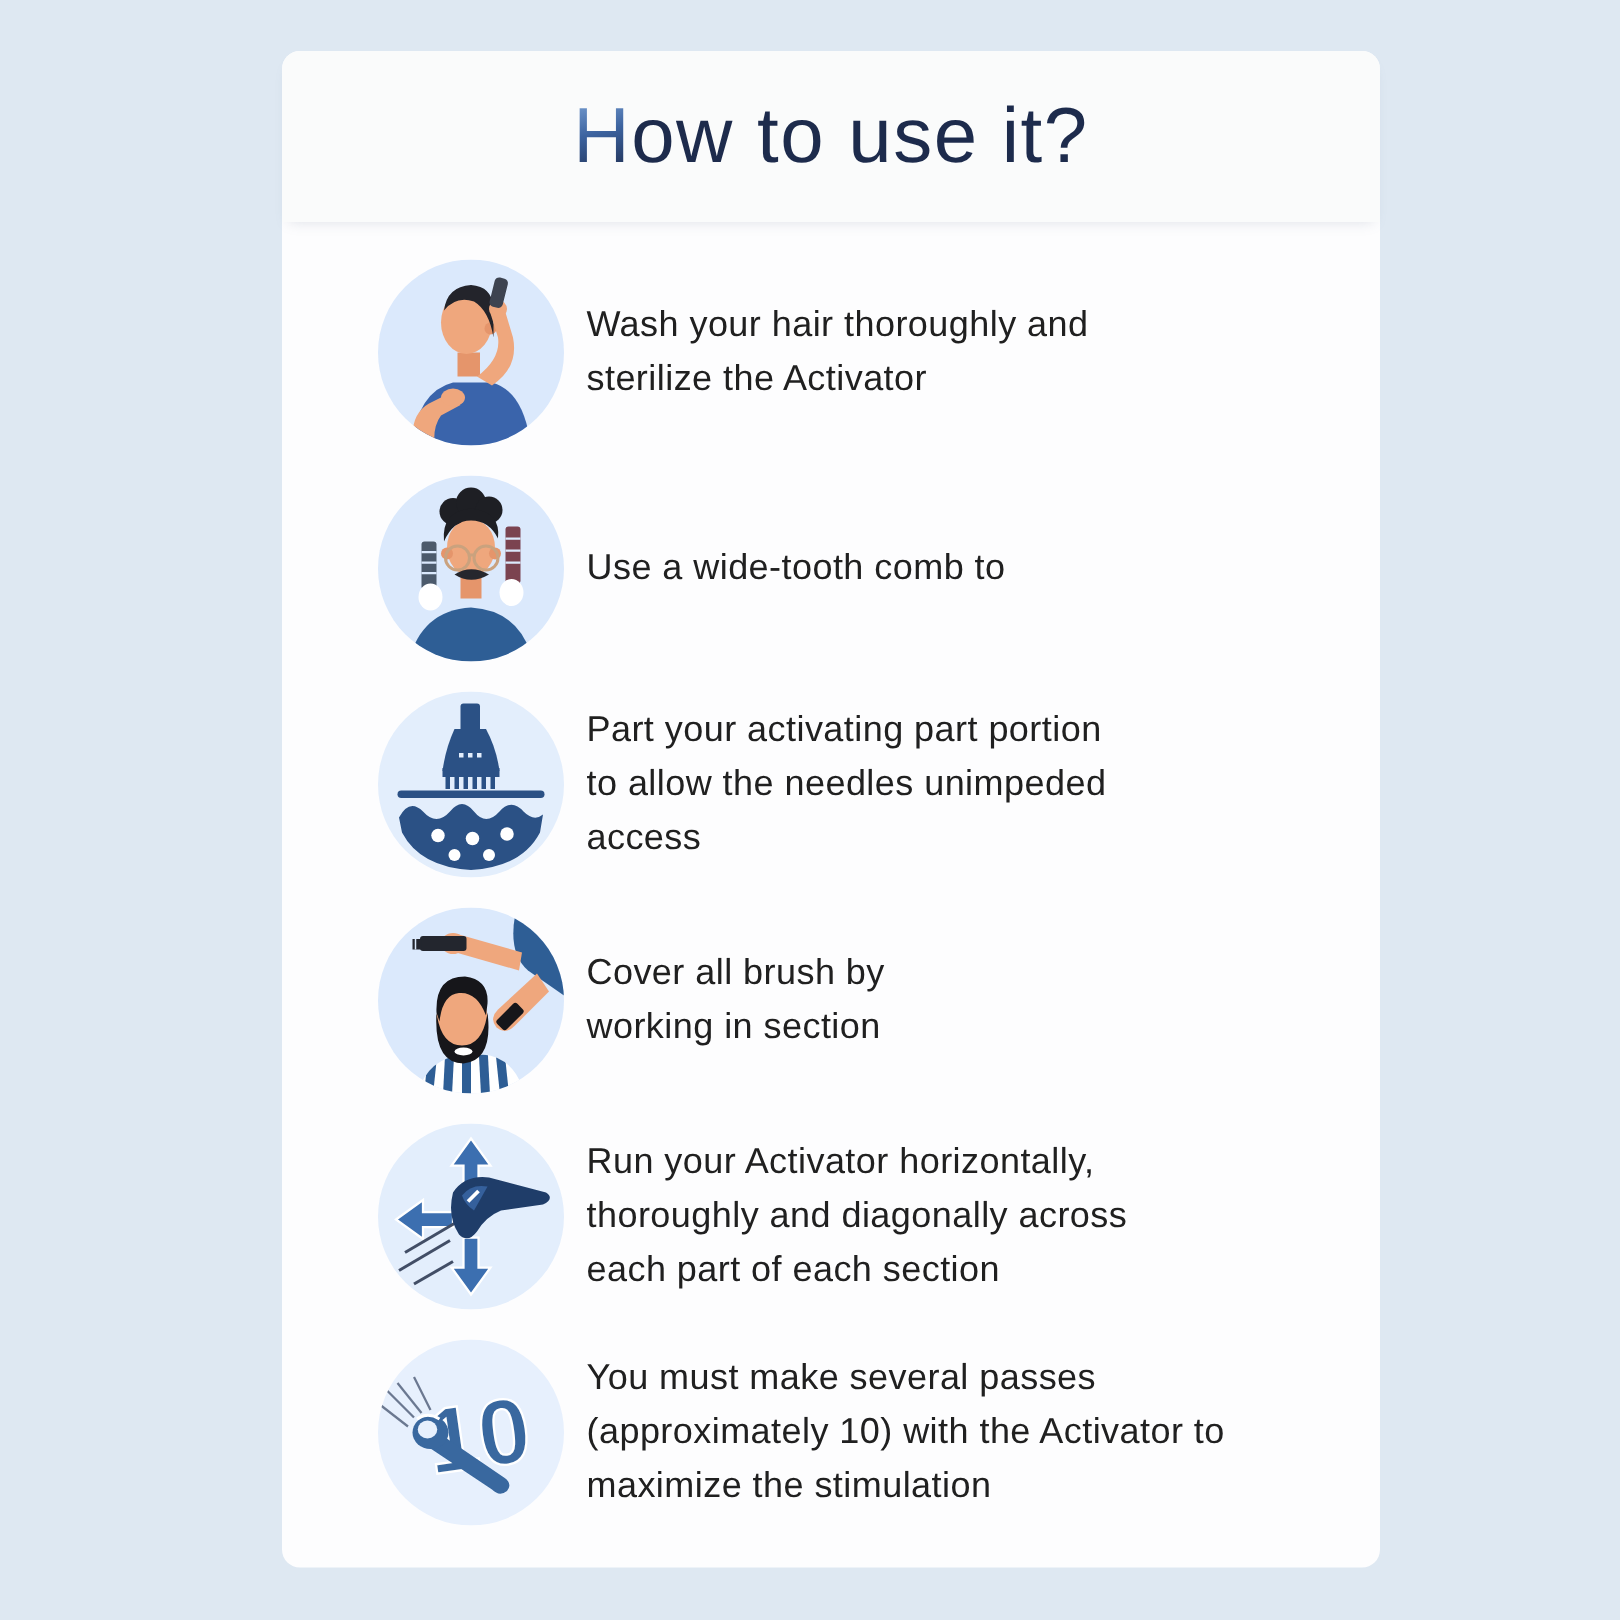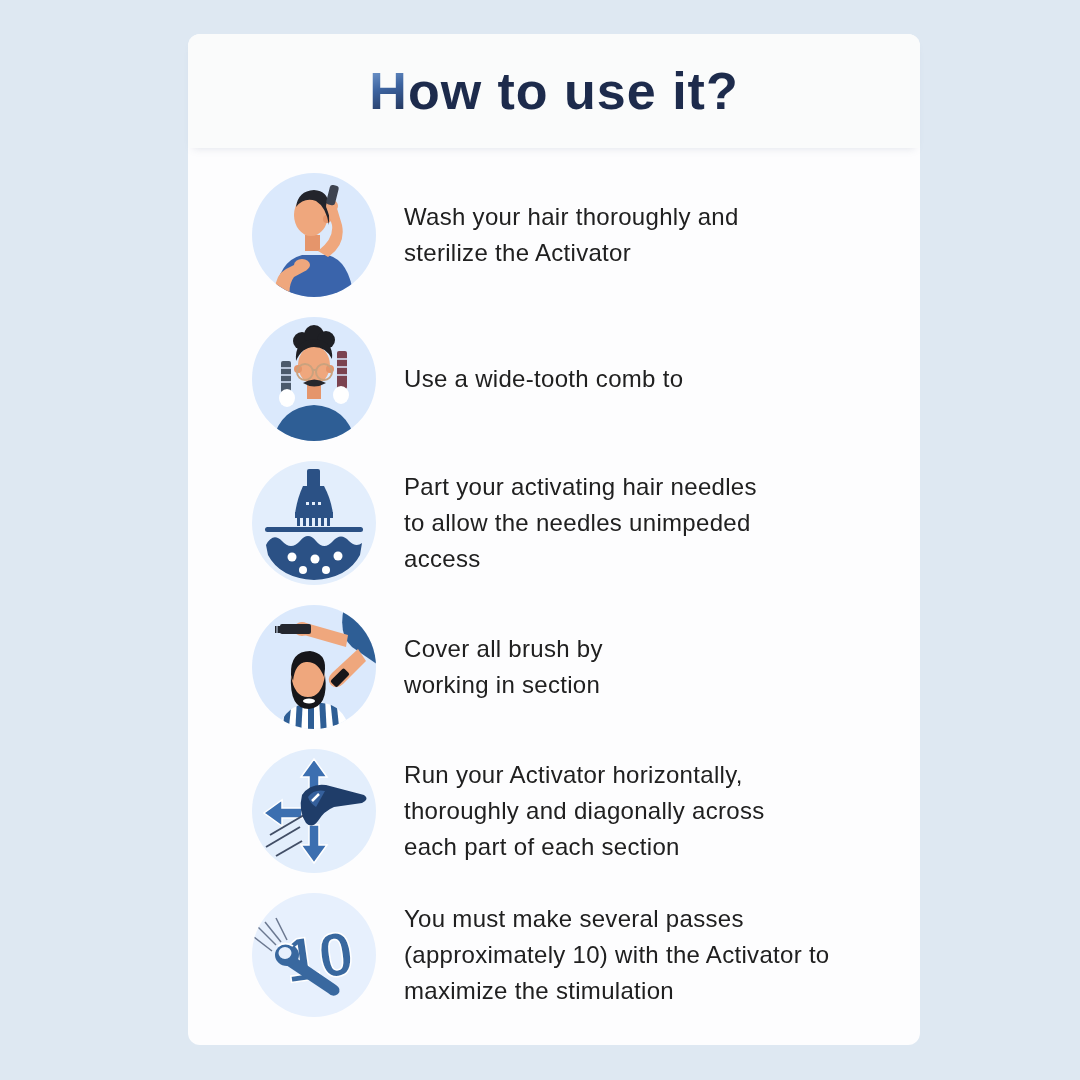--- a/index.html
+++ b/index.html
@@ -17,33 +17,33 @@
   }
   .card-header {
     height:114px;
     display:flex; align-items:center; justify-content:center;
     background:#fafbfb;
     border-radius:12px 12px 0 0;
     box-shadow:0 5px 9px -5px rgba(110,125,150,.22);
     position:relative;
   }
   .title {
-    font-size:52px; font-weight:bold;
+    font-size:52px; font-weight:normal;
     color:#1d2b4c; letter-spacing:1px;
   }
   .title .first-letter {
     background:linear-gradient(165deg,#84abdd 0%,#3c639f 45%,#1d2b4c 95%);
     -webkit-background-clip:text; background-clip:text;
     color:transparent;
   }
   .steps {
     padding:25px 0 0 64px;
     display:flex; flex-direction:column; gap:20px;
   }
-  .step { display:flex; align-items:center; gap:28px; }
+  .step { display:flex; align-items:center; gap:15px; }
   .icon-circle { width:124px; height:124px; flex:0 0 124px; }
   .icon-circle svg { width:124px; height:124px; display:block; }
   .step-text {
     font-size:24px; line-height:36px;
     color:#202020; letter-spacing:.3px;
     white-space:nowrap;
   }
 </style>
 </head>
 <body>
@@ -146,21 +146,21 @@
             <path d="M14 84 Q21 71 30 80 Q39 90 48 80 Q56 70 64 80 Q72 90 81 80 Q89 71 97 80 Q104 87 110 82 L108 94 Q96 117 62 119 Q28 117 16 94 Z" fill="#2b5185"></path>
             <circle cx="40" cy="96" r="4.5" fill="#ffffff"></circle>
             <circle cx="63" cy="98" r="4.5" fill="#ffffff"></circle>
             <circle cx="86" cy="95" r="4.5" fill="#ffffff"></circle>
             <circle cx="51" cy="109" r="4" fill="#ffffff"></circle>
             <circle cx="74" cy="109" r="4" fill="#ffffff"></circle>
           </g>
         </svg>
       </div>
       <div class="step-text">
-        <div>Part your activating hair needles</div>
+        <div>Part your activating part portion</div>
         <div>to allow the needles unimpeded</div>
         <div>access</div>
       </div>
     </div>
 
     <div class="step">
       <div class="icon-circle">
         <svg viewBox="0 0 124 124" aria-hidden="true">
           <circle cx="62" cy="62" r="62" fill="#dbe9fc"></circle>
           <clipPath id="cp4">

